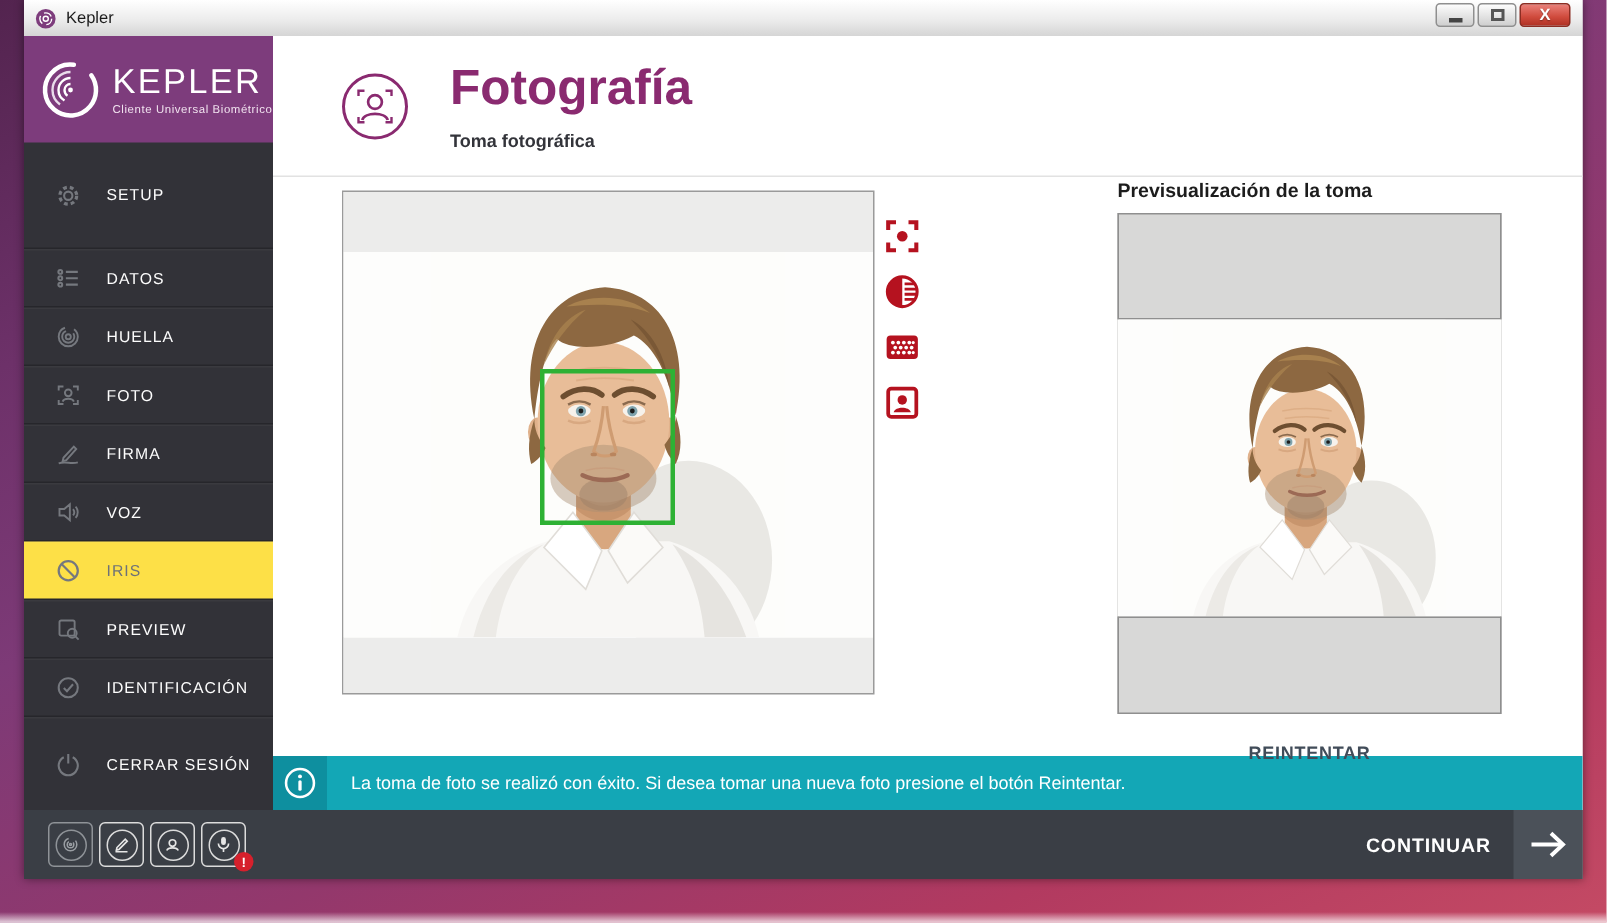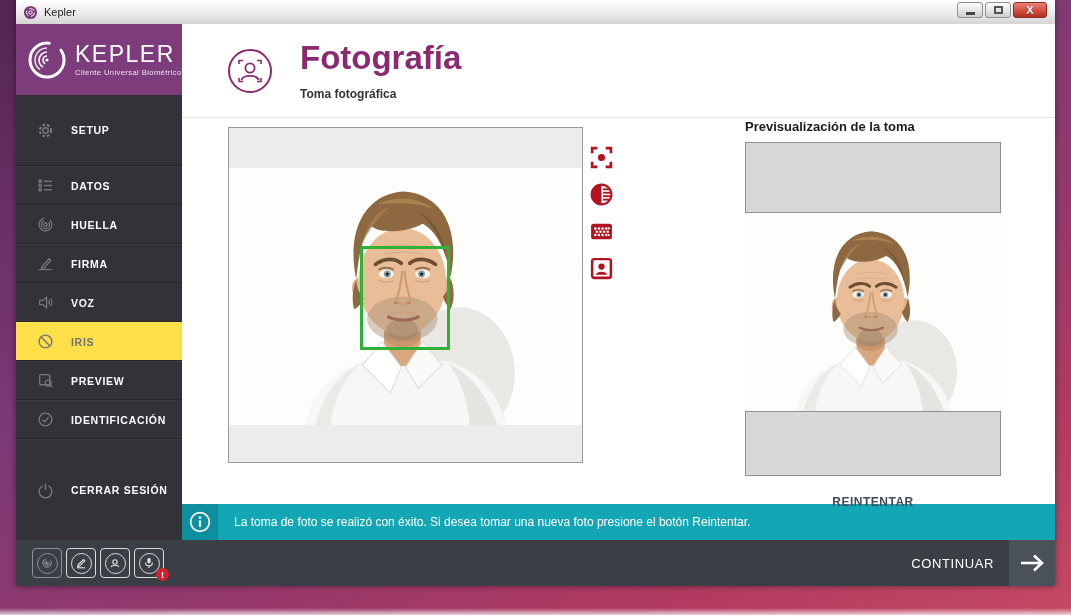--- a/index.html
+++ b/index.html
@@ -36,21 +36,21 @@
   .sidebar { width:166px; background:#323238; display:flex; flex-direction:column; flex:0 0 auto; }
   .logo { height:71px; background:#7d3c7c; display:flex; align-items:center; padding-left:11px; gap:8px; flex:0 0 auto; }
   .logo-txt { display:flex; flex-direction:column; }
   .brand { color:#fff; font-size:23px; letter-spacing:1.5px; line-height:23px; font-weight:400; }
   .brand-sub { color:#f2e3f0; font-size:7.6px; letter-spacing:.4px; margin-top:2px; }
   nav { flex:1; display:flex; flex-direction:column; }
   .nav-item { display:flex; align-items:center; gap:17px; padding-left:21px; height:39px;
     border-bottom:1px solid #26262b; border-top:1px solid rgba(255,255,255,.04); cursor:pointer; flex:0 0 auto; }
   .nav-item:first-child { height:71px; border-top:none; }
   .nav-item:last-child { flex:1; border-bottom:none; }
-  .nav-label { color:#fdfdfd; font-size:10.5px; font-weight:bold; letter-spacing:.7px; }
+  .nav-label { color:#fdfdfd; font-size:10.5px; font-weight:normal; letter-spacing:.7px; }
   .nav-item.disabled { background:#fde047; }
   .nav-item.disabled .nav-label { color:#6e7278; }
   .nav-ico { width:17px; height:17px; flex:0 0 auto; }
   .nav-ico svg { display:block; }
 
   
   main { flex:1; background:#ffffff; display:flex; flex-direction:column; min-width:0; }
   .page-header { height:94px; border-bottom:1px solid #e2e2e2; display:flex; align-items:center;
     padding-left:45px; gap:27px; flex:0 0 auto; }
   .page-ico { width:46px; height:46px; }
@@ -93,21 +93,21 @@
   .status-icons { display:flex; gap:4px; }
   .st-btn { width:30px; height:30px; border:1.5px solid #dcdcdc; border-radius:4px;
     display:flex; align-items:center; justify-content:center; position:relative; cursor:pointer; }
   .st-circle { width:21px; height:21px; border:1.5px solid #dcdcdc; border-radius:50%;
     display:flex; align-items:center; justify-content:center; }
   .st-btn.dim .st-circle, .st-btn.dim { border-color:#8f9398; }
   .badge { position:absolute; right:-6px; bottom:-4px; width:13px; height:13px; border-radius:50%;
     background:#d6202c; color:#fff; font-size:9px; font-weight:bold; display:flex;
     align-items:center; justify-content:center; }
   .bb-right { margin-left:auto; display:flex; align-items:center; height:46px; }
-  .continue-lbl { color:#fff; font-size:13px; font-weight:normal; letter-spacing:.6px; margin-right:15px; cursor:pointer; }
+  .continue-lbl { color:#fff; font-size:13px; font-weight:bold; letter-spacing:.6px; margin-right:15px; cursor:pointer; }
   .arrow-btn { width:46px; height:46px; background:#4b5159; display:flex; align-items:center; justify-content:center; cursor:pointer; }
 </style>
 </head>
 <body>
 
 <svg width="0" height="0" style="position:absolute">
   <defs>
     <g id="portrait">
       <rect width="220" height="240" fill="#fdfdfb"></rect>
       <ellipse cx="160" cy="192" rx="52" ry="62" fill="#e9e8e4"></ellipse>
@@ -221,20 +221,30 @@
                     <circle cx="8" cy="8" r="6" stroke-dasharray="26 6"></circle>
                     <circle cx="8" cy="8" r="3.8" stroke-dasharray="16 5"></circle>
                     <circle cx="8" cy="8" r="1.6"></circle>
                   </svg>
                 </span>
               <span class="nav-label">HUELLA</span>
             </div>
             <div class="nav-item">
               <span class="nav-ico">
                   <svg width="17" height="17" viewBox="0 0 16 16" fill="none" stroke="#75787e" stroke-width="1.2">
+                    <path d="M2,5 V2.5 H5 M11,2.5 H14 V5 M2,11 V13.5 H5 M11,13.5 H14 V11"></path>
+                    <circle cx="8" cy="6.5" r="2.1"></circle>
+                    <path d="M4.5,12 C5.2,9.6 10.8,9.6 11.5,12"></path>
+                  </svg>
+                </span>
+              <span class="nav-label">FOTO</span>
+            </div>
+            <div class="nav-item">
+              <span class="nav-ico">
+                  <svg width="17" height="17" viewBox="0 0 16 16" fill="none" stroke="#75787e" stroke-width="1.2">
                     <path d="M5,10.5 L11.5,3.5 L13,5 L6.8,12 L4.5,12.6 Z"></path>
                     <path d="M2,14 C6,12.6 10,14.6 14,13.4"></path>
                   </svg>
                 </span>
               <span class="nav-label">FIRMA</span>
             </div>
             <div class="nav-item">
               <span class="nav-ico">
                   <svg width="17" height="17" viewBox="0 0 16 16" fill="none" stroke="#75787e" stroke-width="1.2">
                     <path d="M2.5,6 H5.5 L9,3 V13 L5.5,10 H2.5 Z"></path>

